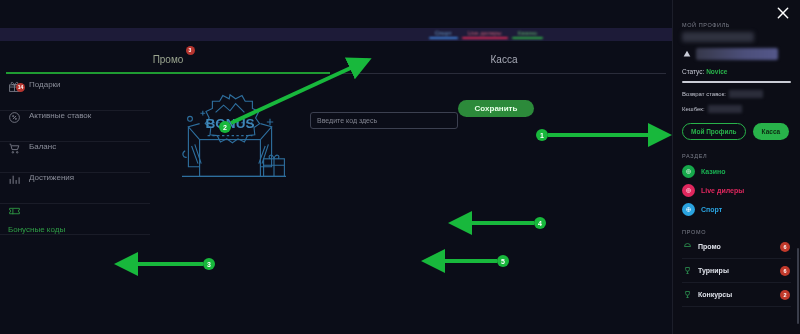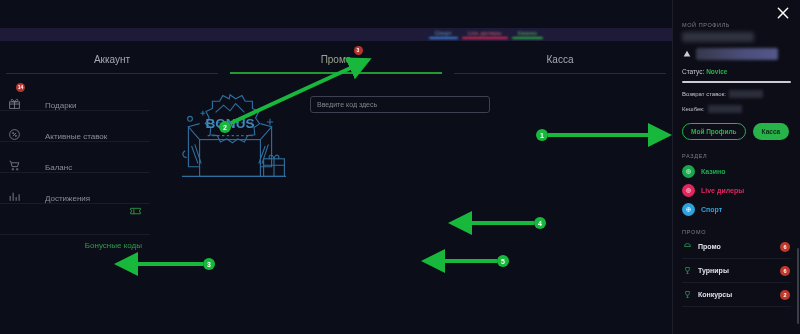--- a/index.html
+++ b/index.html
@@ -60,39 +60,39 @@
   .tab .underline { position: absolute; left: 6px; right: 6px; bottom: 0; height: 1px; background: #2a2c3a; }
   .tab.active .underline { background: #1f9b32; height: 2px; }
   .tab-badge {
     position: absolute; top: 2px; margin-left: 44px; width: 9px; height: 9px; border-radius: 50%;
     background: #b6352f; color: #fff; font-size: 5px; line-height: 9px; text-align: center; font-weight: bold;
   }
 
   
   .leftbar { position: absolute; left: 0; top: 80px; width: 150px; }
   .lb-item {
-    position: relative; display: flex; align-items: flex-end; gap: 24px;
+    position: relative; display: flex; align-items: flex-start; gap: 8px;
     height: 31px; padding: 0 8px; color: #8b8e9a; font-size: 8px;
     border-bottom: 1px solid #1a1c28; cursor: pointer;
   }
   .lb-item .ic { width: 13px; height: 13px; color: #7d808c; flex: none; }
   .lb-item .ic svg { width: 13px; height: 13px; display: block; }
   .lb-item.active { color: #2f9e46; flex-direction: column; }
   .lb-item.active .ic { color: #2f9e46; }
   .lb-badge {
     position: absolute; left: 16px; top: 3px; width: 9px; height: 9px; border-radius: 50%;
     background: #b6352f; color: #fff; font-size: 5px; line-height: 9px; text-align: center; font-weight: bold;
   }
 
   
   .center { position: absolute; left: 150px; top: 80px; width: 522px; height: 254px;
             display: flex; flex-direction: row; align-items: flex-start; }
   .bonus-art { margin-top: 10px; width: 160px; height: 96px; }
   .code-input {
-    margin-top: 16px; width: 180px; height: 17px; background: transparent;
+    margin-top: 32px; width: 148px; height: 17px; background: transparent;
     border: 1px solid #3c4050; border-radius: 3px; color: #9a9dab; font-size: 7px;
     padding: 0 6px; outline: none; font-family: "Liberation Sans", sans-serif;
   }
   .code-input::placeholder { color: #80838f; }
   .save-btn {
     margin-top: 20px; width: 76px; height: 17px; border: none; border-radius: 9px;
     background: #2c8a3a; color: #e8ffe8; font-size: 8px; font-weight: bold; cursor: pointer;
     font-family: "Liberation Sans", sans-serif;
   }
 
@@ -166,24 +166,20 @@
     </div>
     <div class="subnav-item sn-live">
       <span>Live дилеры</span>
     </div>
     <div class="subnav-item sn-casino">
       <span>Казино</span>
     </div>
   </div>
 
   <div class="tabs">
-    <div class="tab">
-      <span>Аккаунт</span>
-      <div class="underline"></div>
-    </div>
     <div class="tab active">
       <span>Промо</span>
       <div class="tab-badge">3</div>
       <div class="underline"></div>
     </div>
     <div class="tab">
       <span>Касса</span>
       <div class="underline"></div>
     </div>
   </div>
@@ -263,20 +259,21 @@
         <path d="M44 76 c-5 3 -3 9 2 8"></path>
         <circle cx="50" cy="36" r="3"></circle>
         <path d="M66 26 v6 M63 29 h6"></path>
         <path d="M150 36 v8 M146 40 h8"></path>
       </g>
       <text x="100" y="48" fill="#3f87b8" font-family="Liberation Sans, sans-serif" font-size="17" font-weight="bold" text-anchor="middle">BONUS</text>
     </svg>
 
     <input class="code-input" type="text" placeholder="Введите код здесь" style="">
 
+    <button class="save-btn">Сохранить</button>
   </div>
 
   <div class="rightpanel">
     <div class="close-x">
       <svg viewBox="0 0 24 24" stroke="#ffffff" stroke-width="2.2" fill="none" stroke-linecap="round">
         <path d="M5 5 19 19 M19 5 5 19"></path>
       </svg>
     </div>
 
     <div class="rp-pad">

